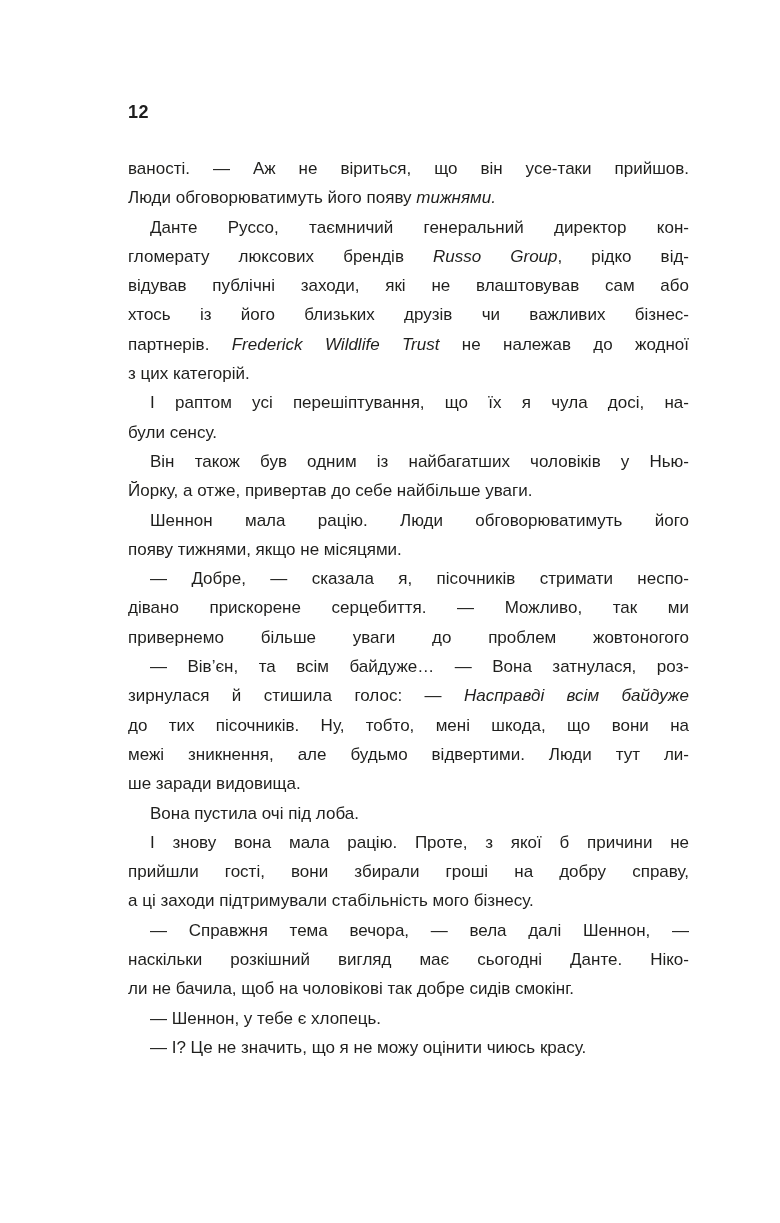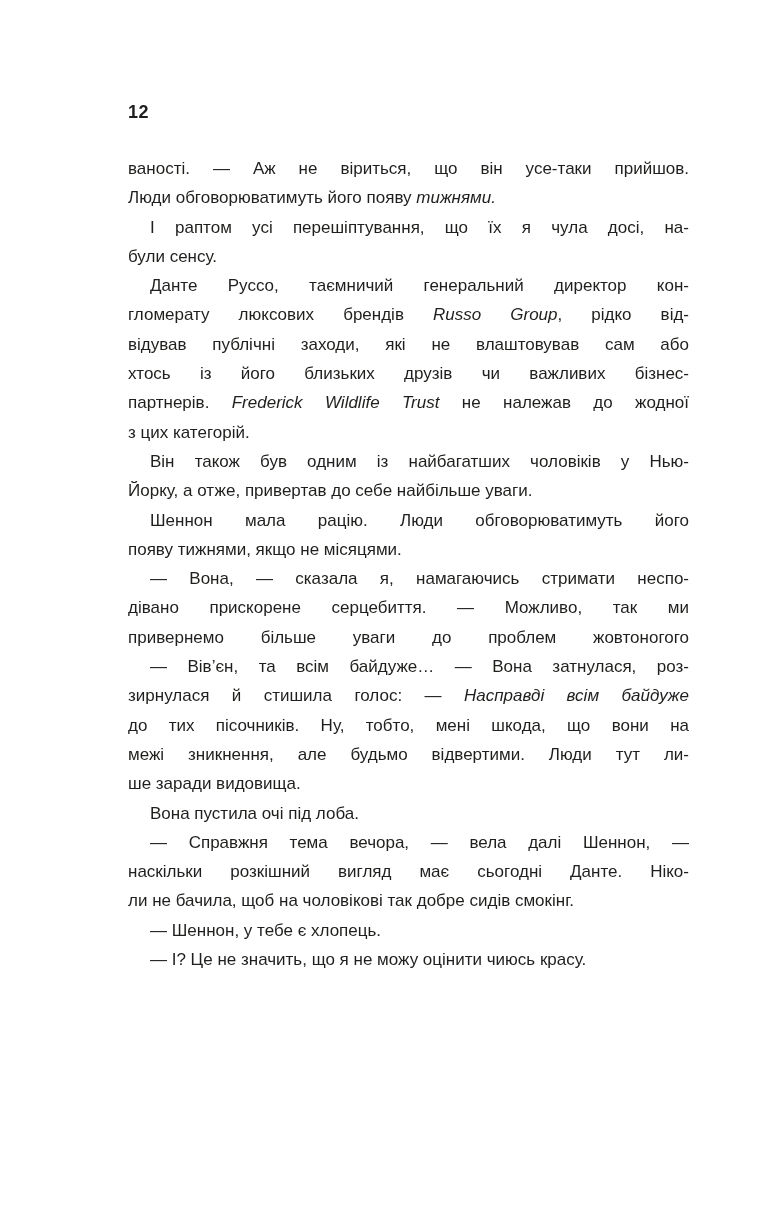--- a/index.html
+++ b/index.html
@@ -57,53 +57,58 @@
 <body>
 
 <div id="page" style="background: rgb(255, 255, 255); color: rgb(31, 31, 29); padding-left: 28px;">
   <div class="page-number">12</div>
   <div class="text-block">
       <div class="para">
         <div class="line just"><span>ваності. — Аж не віриться, що він усе-таки прийшов.</span></div>
         <div class="line"><span>Люди обговорюватимуть його появу </span><em>тижнями.</em></div>
       </div>
       <div class="para">
-        <div class="line just ind"><span>І раптом усі перешіптування, що їх я чула досі, на-</span></div>
-        <div class="line"><span>були сенсу.</span></div>
-      </div>
-      <div class="para">
         <div class="line just ind"><span>Данте Руссо, таємничий генеральний директор кон-</span></div>
         <div class="line just"><span>гломерату люксових брендів </span><em>Russo Group</em><span>, рідко від-</span></div>
         <div class="line just"><span>відував публічні заходи, які не влаштовував сам або</span></div>
         <div class="line just"><span>хтось із його близьких друзів чи важливих бізнес-</span></div>
         <div class="line just"><span>партнерів. </span><em>Frederick Wildlife Trust</em><span> не належав до жодної</span></div>
         <div class="line"><span>з цих категорій.</span></div>
+      </div>
+      <div class="para">
+        <div class="line just ind"><span>І раптом усі перешіптування, що їх я чула досі, на-</span></div>
+        <div class="line"><span>були сенсу.</span></div>
       </div>
       <div class="para">
         <div class="line just ind"><span>Він також був одним із найбагатших чоловіків у Нью-</span></div>
         <div class="line"><span>Йорку, а отже, привертав до себе найбільше уваги.</span></div>
       </div>
       <div class="para">
         <div class="line just ind"><span>Шеннон мала рацію. Люди обговорюватимуть його</span></div>
         <div class="line"><span>появу тижнями, якщо не місяцями.</span></div>
       </div>
       <div class="para">
-        <div class="line just ind"><span>— Вона, — сказала я, намагаючись стримати неспо-</span></div>
+        <div class="line just ind"><span>— Добре, — сказала я, пісочників стримати неспо-</span></div>
         <div class="line just"><span>дівано прискорене серцебиття. — Можливо, так ми</span></div>
         <div class="line just"><span>привернемо більше уваги до проблем жовтоногого</span></div>
       </div>
       <div class="para">
         <div class="line just ind"><span>— Вів’єн, та всім байдуже… — Вона затнулася, роз-</span></div>
         <div class="line just"><span>зирнулася й стишила голос: — </span><em>Насправді всім байдуже</em></div>
         <div class="line just"><span>до тих пісочників. Ну, тобто, мені шкода, що вони на</span></div>
         <div class="line just"><span>межі зникнення, але будьмо відвертими. Люди тут ли-</span></div>
         <div class="line"><span>ше заради видовища.</span></div>
       </div>
       <div class="para">
         <div class="line ind"><span>Вона пустила очі під лоба.</span></div>
+      </div>
+      <div class="para">
+        <div class="line just ind"><span>І знову вона мала рацію. Проте, з якої б причини не</span></div>
+        <div class="line just"><span>прийшли гості, вони збирали гроші на добру справу,</span></div>
+        <div class="line"><span>а ці заходи підтримували стабільність мого бізнесу.</span></div>
       </div>
       <div class="para">
         <div class="line just ind"><span>— Справжня тема вечора, — вела далі Шеннон, —</span></div>
         <div class="line just"><span>наскільки розкішний вигляд має сьогодні Данте. Ніко-</span></div>
         <div class="line"><span>ли не бачила, щоб на чоловікові так добре сидів смокінг.</span></div>
       </div>
       <div class="para">
         <div class="line ind"><span>— Шеннон, у тебе є хлопець.</span></div>
       </div>
       <div class="para">

